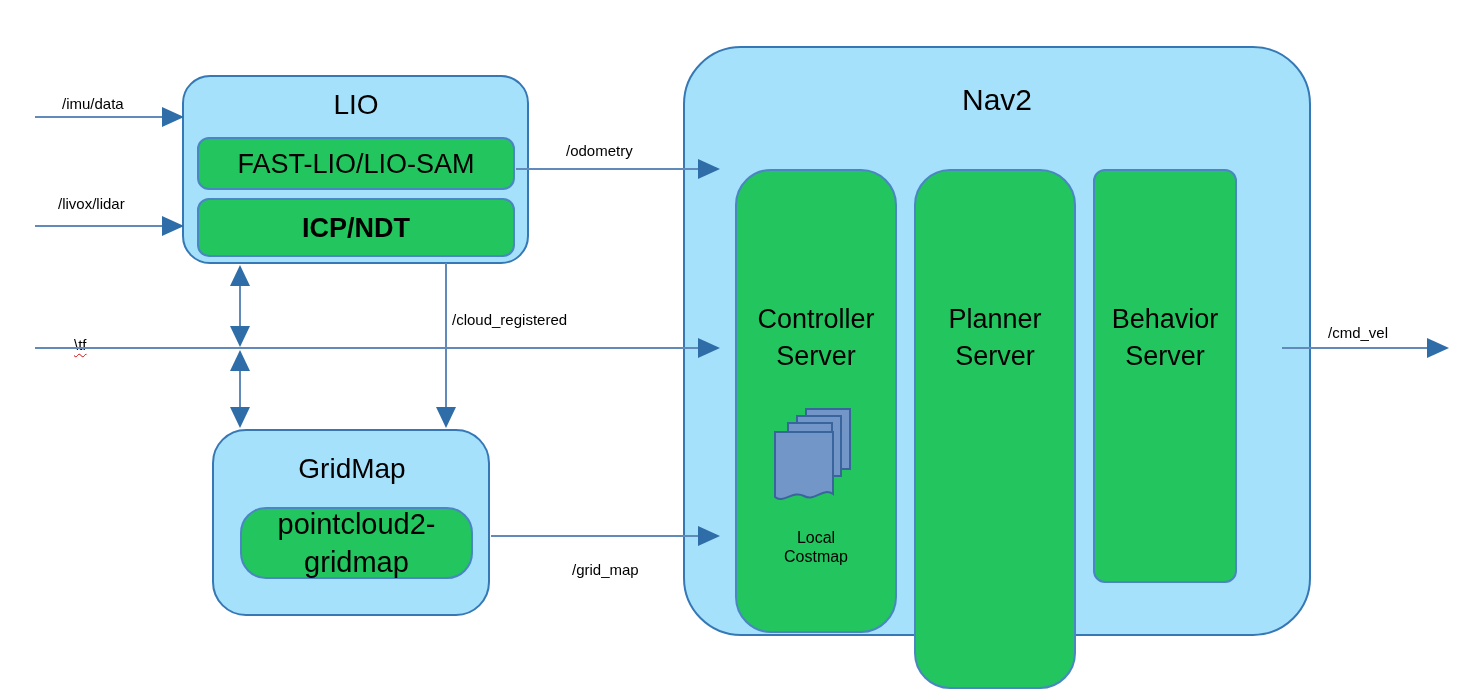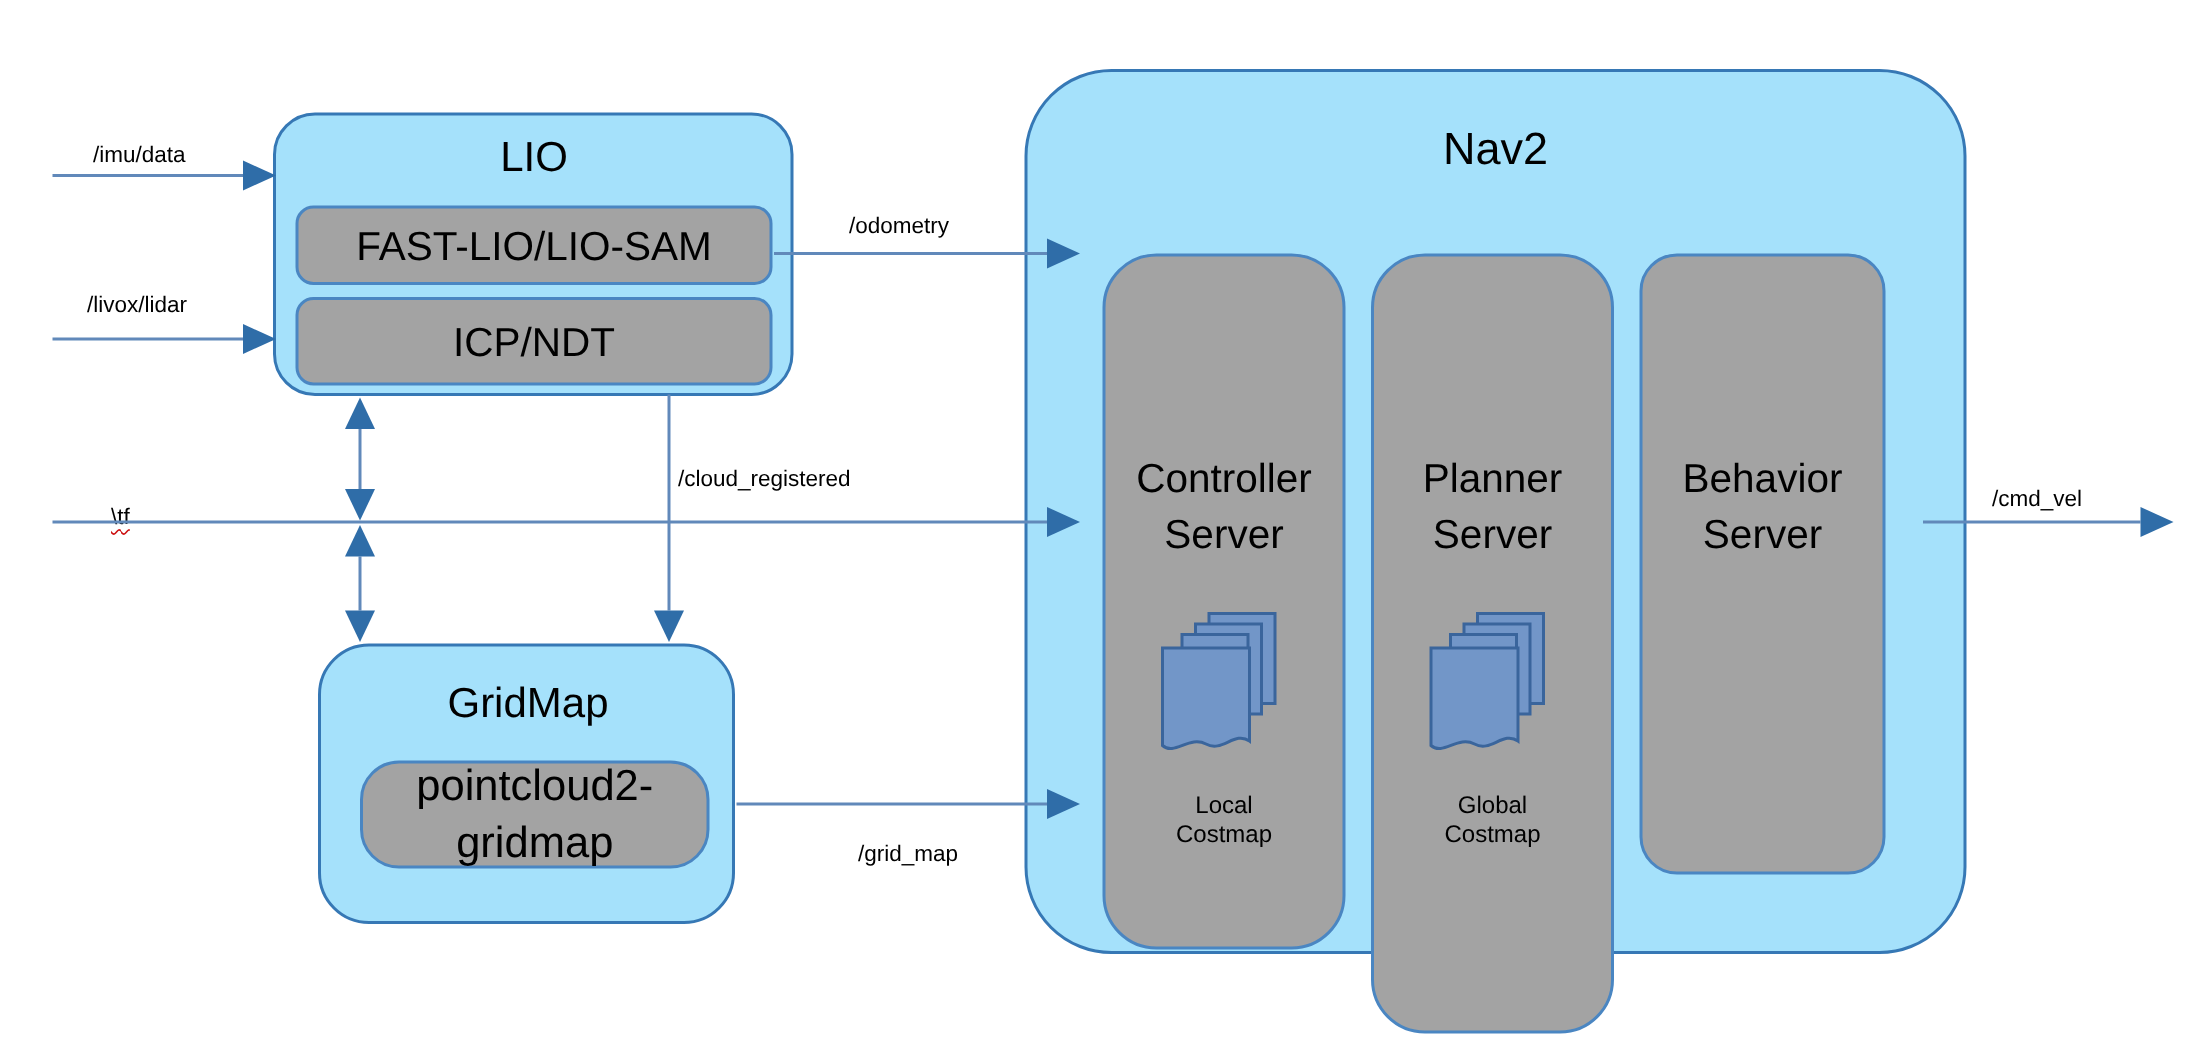--- a/index.html
+++ b/index.html
@@ -6,21 +6,21 @@
   .canvas{
     position:relative;width:1462px;height:694px;background:#ffffff;
     font-family:"Liberation Sans",sans-serif;color:#000;overflow:hidden;
   }
   
   .bluebox{
     position:absolute;background:#a5e1fb;border:2px solid #3678b5;
     box-sizing:border-box;
   }
   .whitebox{
-    position:absolute;background:#a3a3a3;border:2px solid #4a86c2;
+    position:absolute;background:#22c55e;border:2px solid #4a86c2;
     box-sizing:border-box;display:flex;align-items:center;justify-content:center;
     text-align:center;
   }
   .box-title{
     position:absolute;text-align:center;font-size:28px;line-height:30px;
     transform:translate(-50%,-50%);white-space:nowrap;
   }
   .big-label{font-size:27px;line-height:36px;}
   .server-label{
     position:absolute;top:130px;left:0;right:0;text-align:center;
@@ -47,21 +47,21 @@
 </head>
 <body>
 
 <div class="canvas">
 
   <div class="bluebox" style="left:182px;top:75px;width:347px;height:189px;border-radius:28px;"></div>
   <div class="box-title" style="left:356px;top:105px;">LIO</div>
   <div class="whitebox big-label" style="left:197px;top:137px;width:318px;height:53px;border-radius:12px;">
     <span>FAST-LIO/LIO-SAM</span>
   </div>
-  <div class="whitebox big-label" style="left:197px;top:198px;width:318px;height:59px;border-radius:12px;">
+  <div class="whitebox big-label" style="left:197px;top:198px;width:318px;height:59px;border-radius:12px;font-weight:bold;">
     <span>ICP/NDT</span>
   </div>
 
   <div class="bluebox" style="left:212px;top:429px;width:278px;height:187px;border-radius:34px;"></div>
   <div class="box-title" style="left:352px;top:469px;">GridMap</div>
   <div class="whitebox" style="left:240px;top:507px;width:233px;height:72px;border-radius:26px;font-size:29px;line-height:38px;">
     <span style="max-width:200px;">pointcloud2-gridmap</span>
   </div>
 
   <div class="bluebox" style="left:683px;top:46px;width:628px;height:590px;border-radius:58px;"></div>
@@ -77,34 +77,23 @@
           <rect x="18" y="17" width="44" height="60"></rect>
           <path d="M5 26 H63 V88 C53 81, 45 96, 34 90 C23 84, 13 98, 5 91 Z"></path>
         </g>
       </svg>
       <div class="costmap-label" style="max-width:90px;">Local Costmap</div>
     </div>
   </div>
 
   <div class="whitebox" style="left:914px;top:169px;width:162px;height:520px;border-radius:36px;align-items:flex-start;">
     <div class="server-label">Planner Server</div>
-    <div class="costmap">
-      <svg width="92" height="104" viewBox="0 0 92 104">
-        <g fill="#7296c8" stroke="#3a659c" stroke-width="2">
-          <rect x="36" y="3" width="44" height="60"></rect>
-          <rect x="27" y="10" width="44" height="60"></rect>
-          <rect x="18" y="17" width="44" height="60"></rect>
-          <path d="M5 26 H63 V88 C53 81, 45 96, 34 90 C23 84, 13 98, 5 91 Z"></path>
-        </g>
-      </svg>
-      <div class="costmap-label" style="max-width:90px;">Global Costmap</div>
-    </div>
   </div>
 
-  <div class="whitebox" style="left:1093px;top:169px;width:164px;height:414px;border-radius:25px;align-items:flex-start;">
+  <div class="whitebox" style="left:1093px;top:169px;width:144px;height:414px;border-radius:12px;align-items:flex-start;">
     <div class="server-label">Behavior Server</div>
   </div>
 
   <div class="topic" style="left:62px;top:95px;">/imu/data</div>
   <div class="topic" style="left:58px;top:195px;">/livox/lidar</div>
   <div class="topic" style="left:566px;top:142px;">/odometry</div>
   <div class="topic tf-squiggle" style="left:74px;top:320px;margin-top:16px;">\tf</div>
   <div class="topic" style="left:452px;top:311px;">/cloud_registered</div>
   <div class="topic" style="left:572px;top:513px;margin-top:48px;">/grid_map</div>
   <div class="topic" style="left:1328px;top:324px;">/cmd_vel</div>

